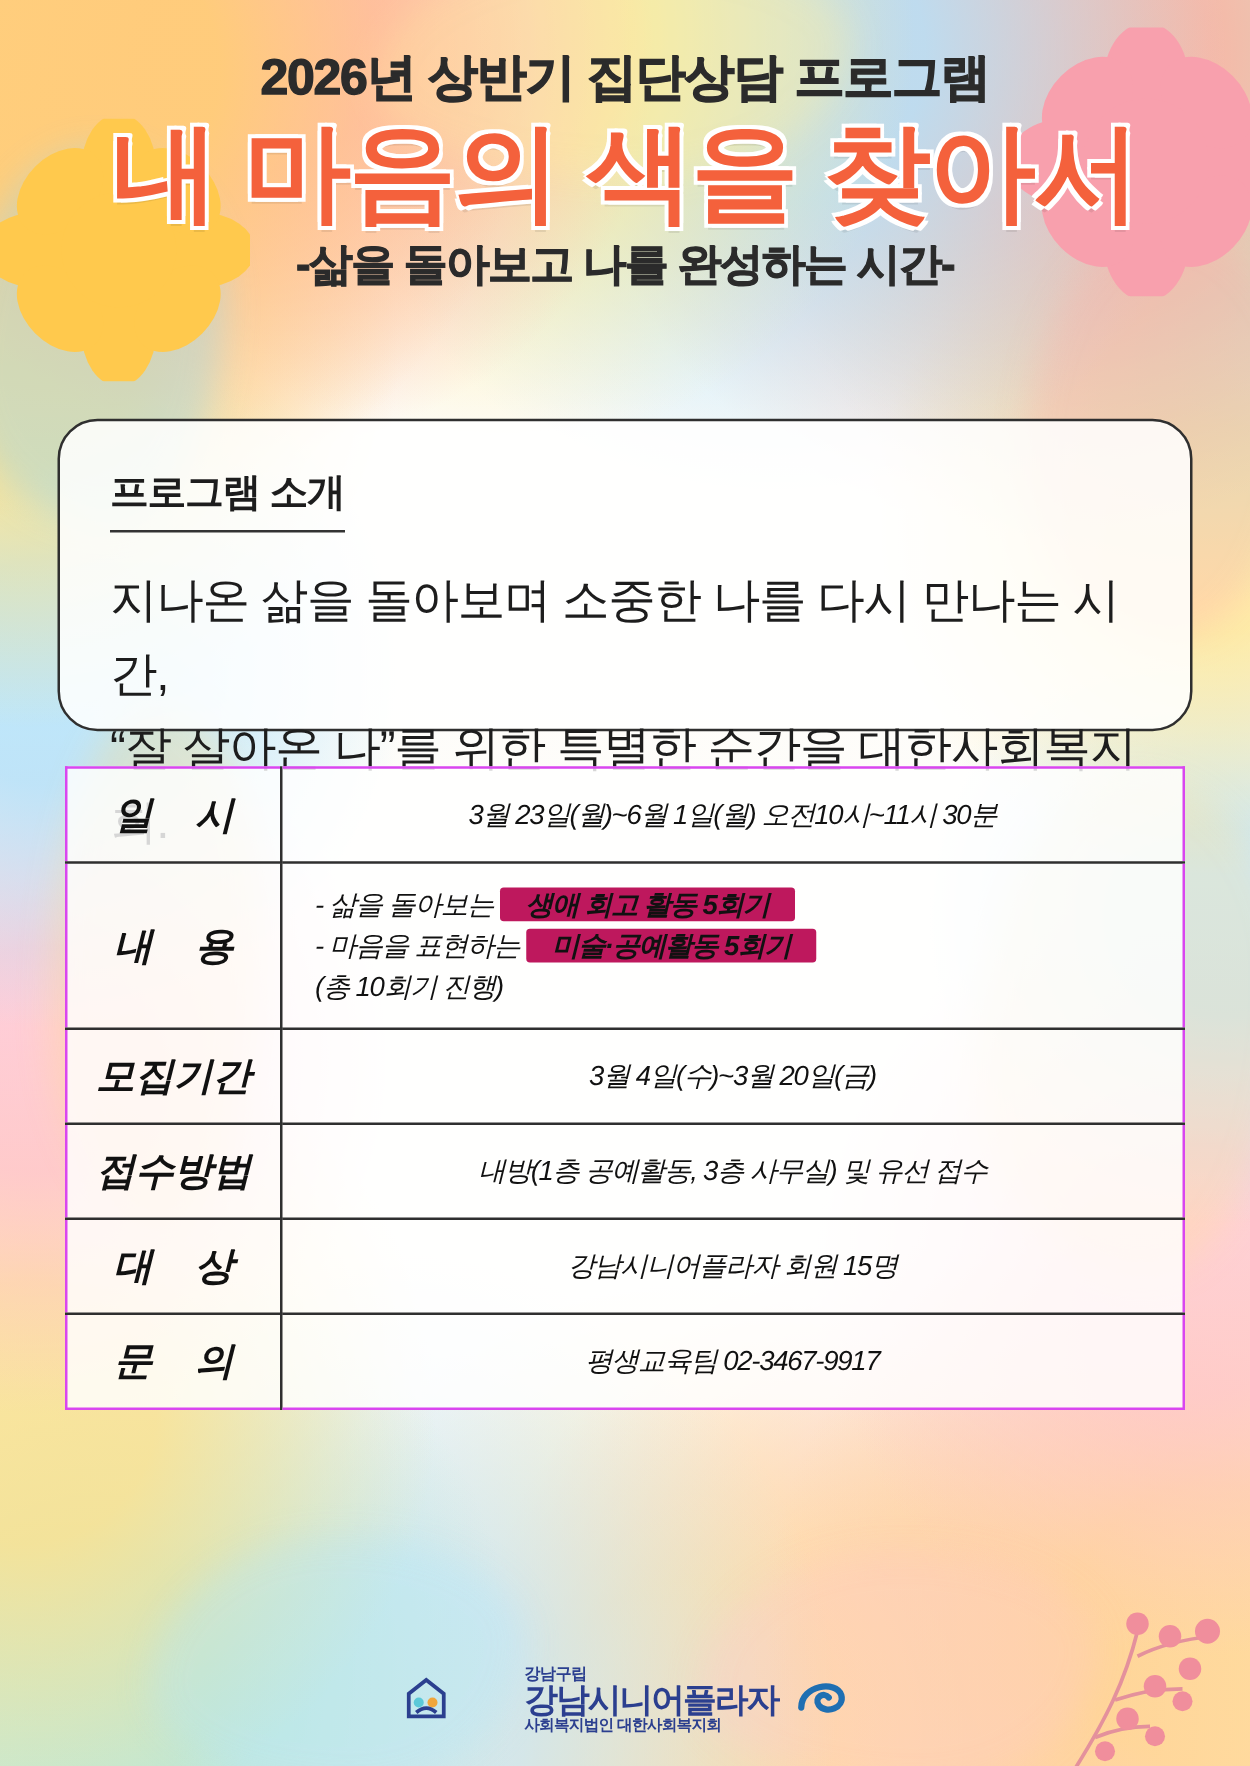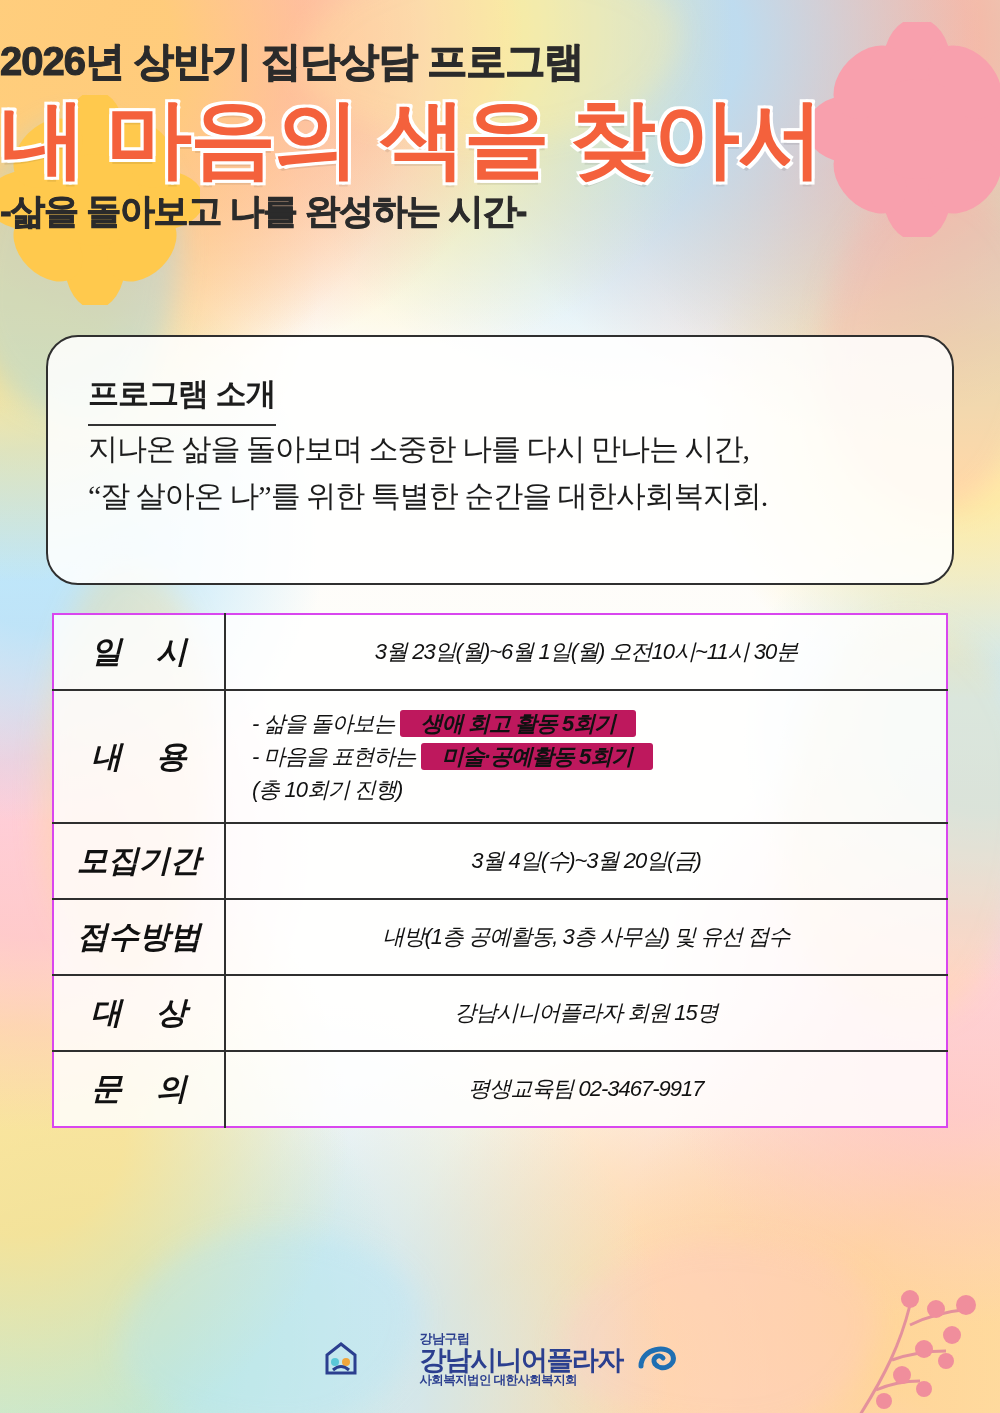--- a/index.html
+++ b/index.html
@@ -62,21 +62,21 @@
 
   
   .flower {
     position: absolute;
   }
 
   
   .header {
     position: absolute;
     left: 0; right: 0; top: 34px;
-    text-align: left;
+    text-align: center;
     z-index: 5;
   }
   .title-top {
     font-family: "Liberation Sans", sans-serif;
     font-size: 40px;
     font-weight: bold;
     color: #2b2b2b;
     letter-spacing: -1px;
     margin-bottom: 4px;
     -webkit-text-stroke: 1.1px #2b2b2b;
@@ -124,25 +124,25 @@
   .intro-heading {
     font-size: 31px;
     font-weight: bold;
     color: #1d1d1d;
     letter-spacing: -1px;
     display: inline-block;
     padding-bottom: 9px;
     border-bottom: 2px solid #333;
   }
   .intro-body {
-    font-size: 30px;
+    margin-top: 26px;
+    font-size: 38px;
     color: #1d1d1d;
     line-height: 1.55;
     letter-spacing: -1px;
-    font-family: Liberation Serif, serif;
   }
 
   
   .info-table {
     position: absolute;
     left: 52px;
     top: 613px;
     width: 896px;
     border: 2px solid #d946ef;
     border-collapse: collapse;

